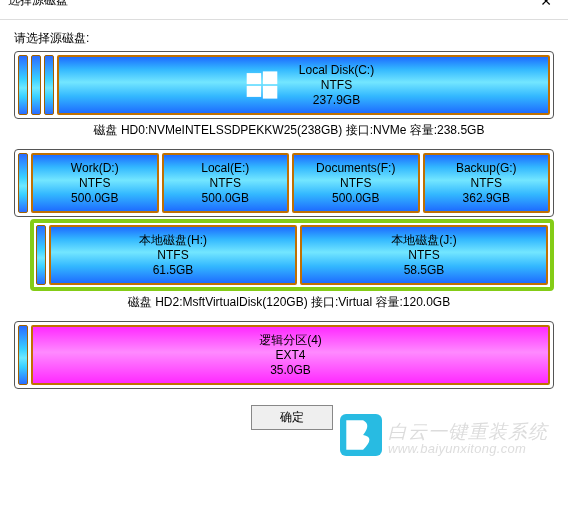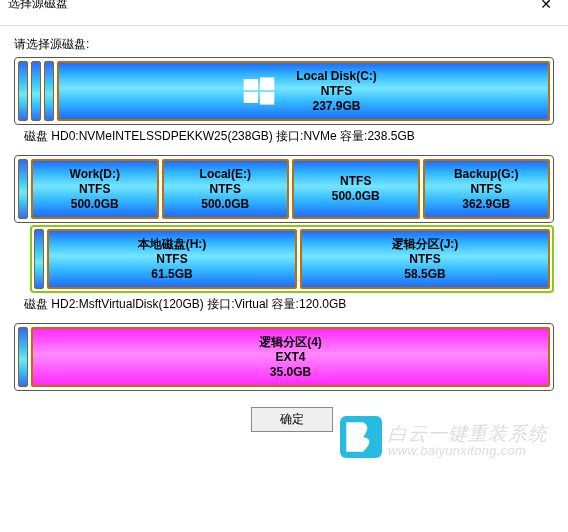--- a/index.html
+++ b/index.html
@@ -1,29 +1,29 @@
 <!DOCTYPE html>
 <html><head>
   <meta charset="utf-8">
   <style>
     * { margin: 0; padding: 0; box-sizing: border-box; font-family: "Microsoft YaHei", "Segoe UI", sans-serif; }
     body { width: 568px; background: #fff; }
-    .titlebar { height: 26px; display: flex; align-items: center; padding: 0 4px 18px 8px; border-bottom: 1px solid #ddd; font-size: 12px; }
+    .titlebar { height: 20px; display: flex; align-items: center; padding: 0 4px 18px 8px; border-bottom: 1px solid #ddd; font-size: 12px; }
     .titlebar .title { flex: 1; }
     .titlebar .close { width: 36px; text-align: center; font-size: 14px; cursor: pointer; }
     .content { padding: 10px 14px 0 14px; }
     .prompt { font-size: 12px; margin-bottom: 4px; }
 
     .disk-group { border: 1px solid #555; border-radius: 4px; padding: 3px; margin-bottom: 2px; }
-    .disk-group.sel { border: 2px solid #84cc16; padding: 2px; margin-left: 16px; }
+    .disk-group.sel { border: 4px solid #84cc16; padding: 2px; margin-left: 16px; }
     .disk-row { display: flex; gap: 3px; }
     .slot { border: 1px solid #a06000; background: linear-gradient(#2a6cff,#3ad0ff 40%,#6ee8ff 55%,#3ad0ff 70%,#2a6cff); width: 10px; height: 60px; border-radius: 2px; }
-    .part { flex: 1; border: 2px solid #c07000; border-radius: 2px; background: linear-gradient(#1e6cff 0%,#33b8ff 22%,#73e6ff 45%,#33b8ff 70%,#1e6cff 100%); height: 60px; display: flex; flex-direction: column; align-items: center; justify-content: center; font-size: 12px; font-weight: bold; color: #000; text-align: center; line-height: 1.25; position: relative; }
+    .part { flex: 1; border: 2px solid #c07000; border-radius: 2px; background: linear-gradient(#1e6cff 0%,#33b8ff 22%,#73e6ff 45%,#33b8ff 70%,#1e6cff 100%); height: 60px; display: flex; flex-direction: column; align-items: center; justify-content: center; font-size: 12px; font-weight: normal; color: #000; text-align: center; line-height: 1.25; position: relative; }
     .part.magenta { background: linear-gradient(#ff2aff 0%,#ff8aff 45%,#ff2aff 100%); }
-    .disk-info { font-size: 12px; margin: 3px 0 10px 8px; padding-left: 2px; }
+    .disk-info { font-size: 12px; margin: 3px 0 10px 8px; padding-left: 2px; text-align: center; }
 
     
     .pwrap { display: flex; align-items: center; gap: 20px; width: 100%; justify-content: center; }
     .win-icon { width: 34px; height: 34px; margin-left: 12px; }
     .win-icon svg { width: 100%; height: 100%; }
 
     .footer { display: flex; justify-content: center; padding: 14px 0 30px 16px; position: relative; }
     .ok-btn { padding: 3px 28px; font-size: 12px; border: 1px solid #888; background: #efefef; cursor: pointer; }
     .brand { position: absolute; right: 20px; bottom: 4px; display: flex; align-items: flex-end; gap: 6px; opacity: 0.92; }
     .brand-logo { width: 42px; height: 42px; background: #16b6e0; border-radius: 6px; display: flex; align-items: center; justify-content: center; }
@@ -78,41 +78,42 @@
         <div class="pl">Work(D:)</div>
         <div class="pl">NTFS</div>
         <div class="pl">500.0GB</div>
       </div>
       <div class="part">
         <div class="pl">Local(E:)</div>
         <div class="pl">NTFS</div>
         <div class="pl">500.0GB</div>
       </div>
       <div class="part">
+        <div class="pl">Documents(F:)</div>
         <div class="pl">NTFS</div>
         <div class="pl">500.0GB</div>
       </div>
       <div class="part">
         <div class="pl">Backup(G:)</div>
         <div class="pl">NTFS</div>
         <div class="pl">362.9GB</div>
       </div>
     </div>
   </div>
 
   <div class="disk-group sel">
     <div class="disk-row">
       <div class="slot"></div>
       <div class="part">
         <div class="pl">本地磁盘(H:)</div>
         <div class="pl">NTFS</div>
         <div class="pl">61.5GB</div>
       </div>
       <div class="part">
-        <div class="pl">逻辑分区(J:)</div>
+        <div class="pl">本地磁盘(J:)</div>
         <div class="pl">NTFS</div>
         <div class="pl">58.5GB</div>
       </div>
     </div>
   </div>
   <div class="disk-info">磁盘 HD2:MsftVirtualDisk(120GB)  接口:Virtual  容量:120.0GB</div>
 
   <div class="disk-group">
     <div class="disk-row">
       <div class="slot"></div>

